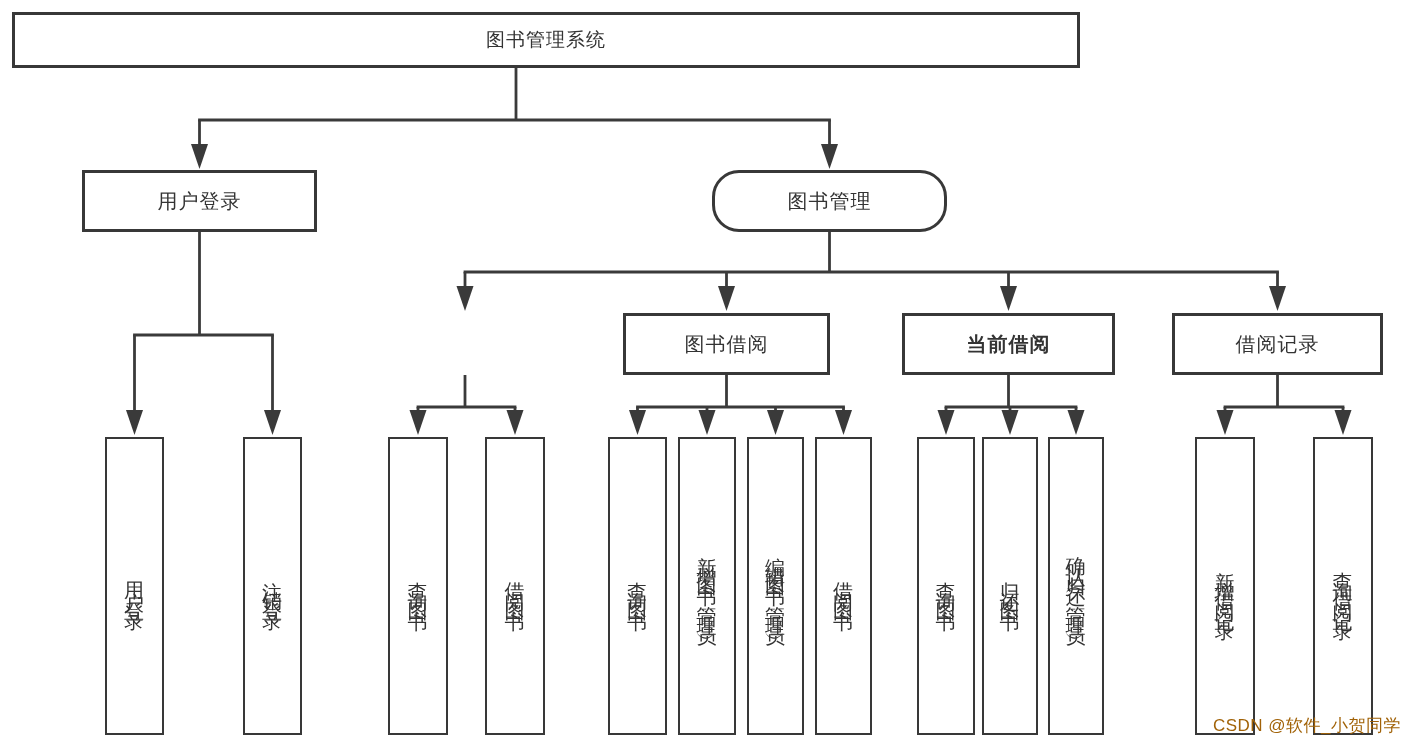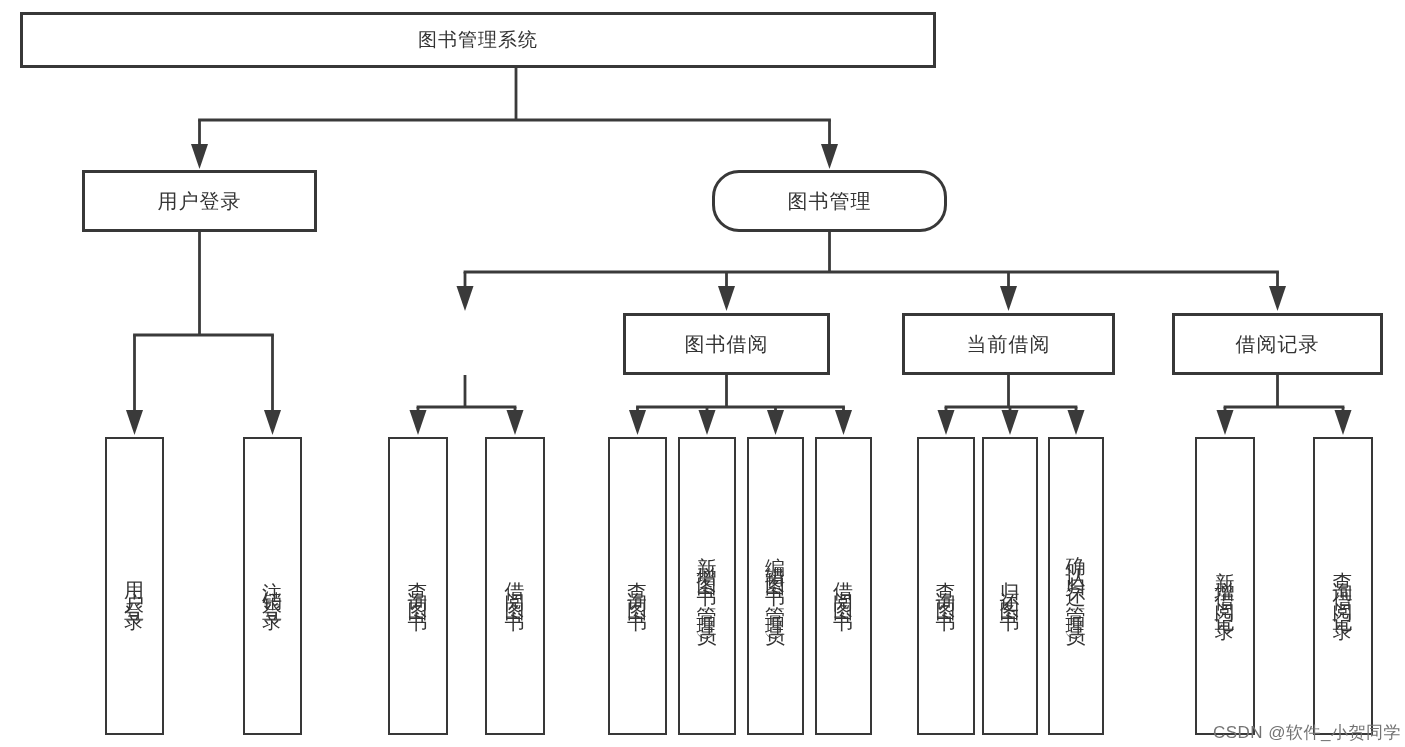--- a/index.html
+++ b/index.html
@@ -15,22 +15,22 @@
     display:flex;align-items:center;justify-content:center;
   }
   .box .lbl{font-size:20px;letter-spacing:1px;color:#333333;white-space:nowrap;}
   .lv1 .lbl{font-size:19px;}
   .leaf{border-width:2.5px;}
   .leaf .lbl{
     writing-mode:vertical-rl;text-orientation:mixed;
     font-size:20px;letter-spacing:10px;line-height:1;white-space:nowrap;
   }
   .watermark{
-    position:absolute;right:4px;bottom:3px;
-    font-size:17px;color:#737373;letter-spacing:0.5px;white-space:nowrap;
+    position:absolute;right:4px;bottom:10px;
+    font-size:17px;color:#a16207;letter-spacing:0.5px;white-space:nowrap;
   }
 </style>
 </head>
 <body>
 
 <div class="canvas">
 
   <svg class="connectors" width="1405" height="747" viewBox="0 0 1405 747">
 
     <g>
@@ -100,35 +100,35 @@
     <g>
       <path class="edge" d="M1277.5,375 V408"></path>
       <path class="edge" d="M1223.6,407 H1344.4"></path>
       <path class="edge" d="M1225,407 V415"></path>
       <polygon class="arrowhead" points="1216.5,410 1233.5,410 1225,435"></polygon>
       <path class="edge" d="M1343,407 V415"></path>
       <polygon class="arrowhead" points="1334.5,410 1351.5,410 1343,435"></polygon>
     </g>
   </svg>
 
-  <div class="box lv1" style="left:20px;top:12px;width:916px;height:56px;align-items:center;">
+  <div class="box lv1" style="left:12px;top:12px;width:1068px;height:56px;align-items:center;">
     <span class="lbl">图书管理系统</span>
   </div>
 
   <div class="box" style="left:82px;top:170px;width:235px;height:62px;">
     <span class="lbl">用户登录</span>
   </div>
   <div class="box" style="left:712px;top:170px;width:235px;height:62px;border-radius:27px;">
     <span class="lbl">图书管理</span>
   </div>
 
   <div class="box" style="left:623px;top:313px;width:207px;height:62px;">
     <span class="lbl">图书借阅</span>
   </div>
-  <div class="box" style="left:902px;top:313px;width:213px;height:62px;">
+  <div class="box" style="left:902px;top:313px;width:213px;height:62px;font-weight:bold;">
     <span class="lbl">当前借阅</span>
   </div>
   <div class="box" style="left:1172px;top:313px;width:211px;height:62px;">
     <span class="lbl">借阅记录</span>
   </div>
 
   <div class="box leaf" style="left:105px;top:437px;width:59px;height:298px;">
     <span class="lbl">用户登录</span>
   </div>
   <div class="box leaf" style="left:243px;top:437px;width:59px;height:298px;">

